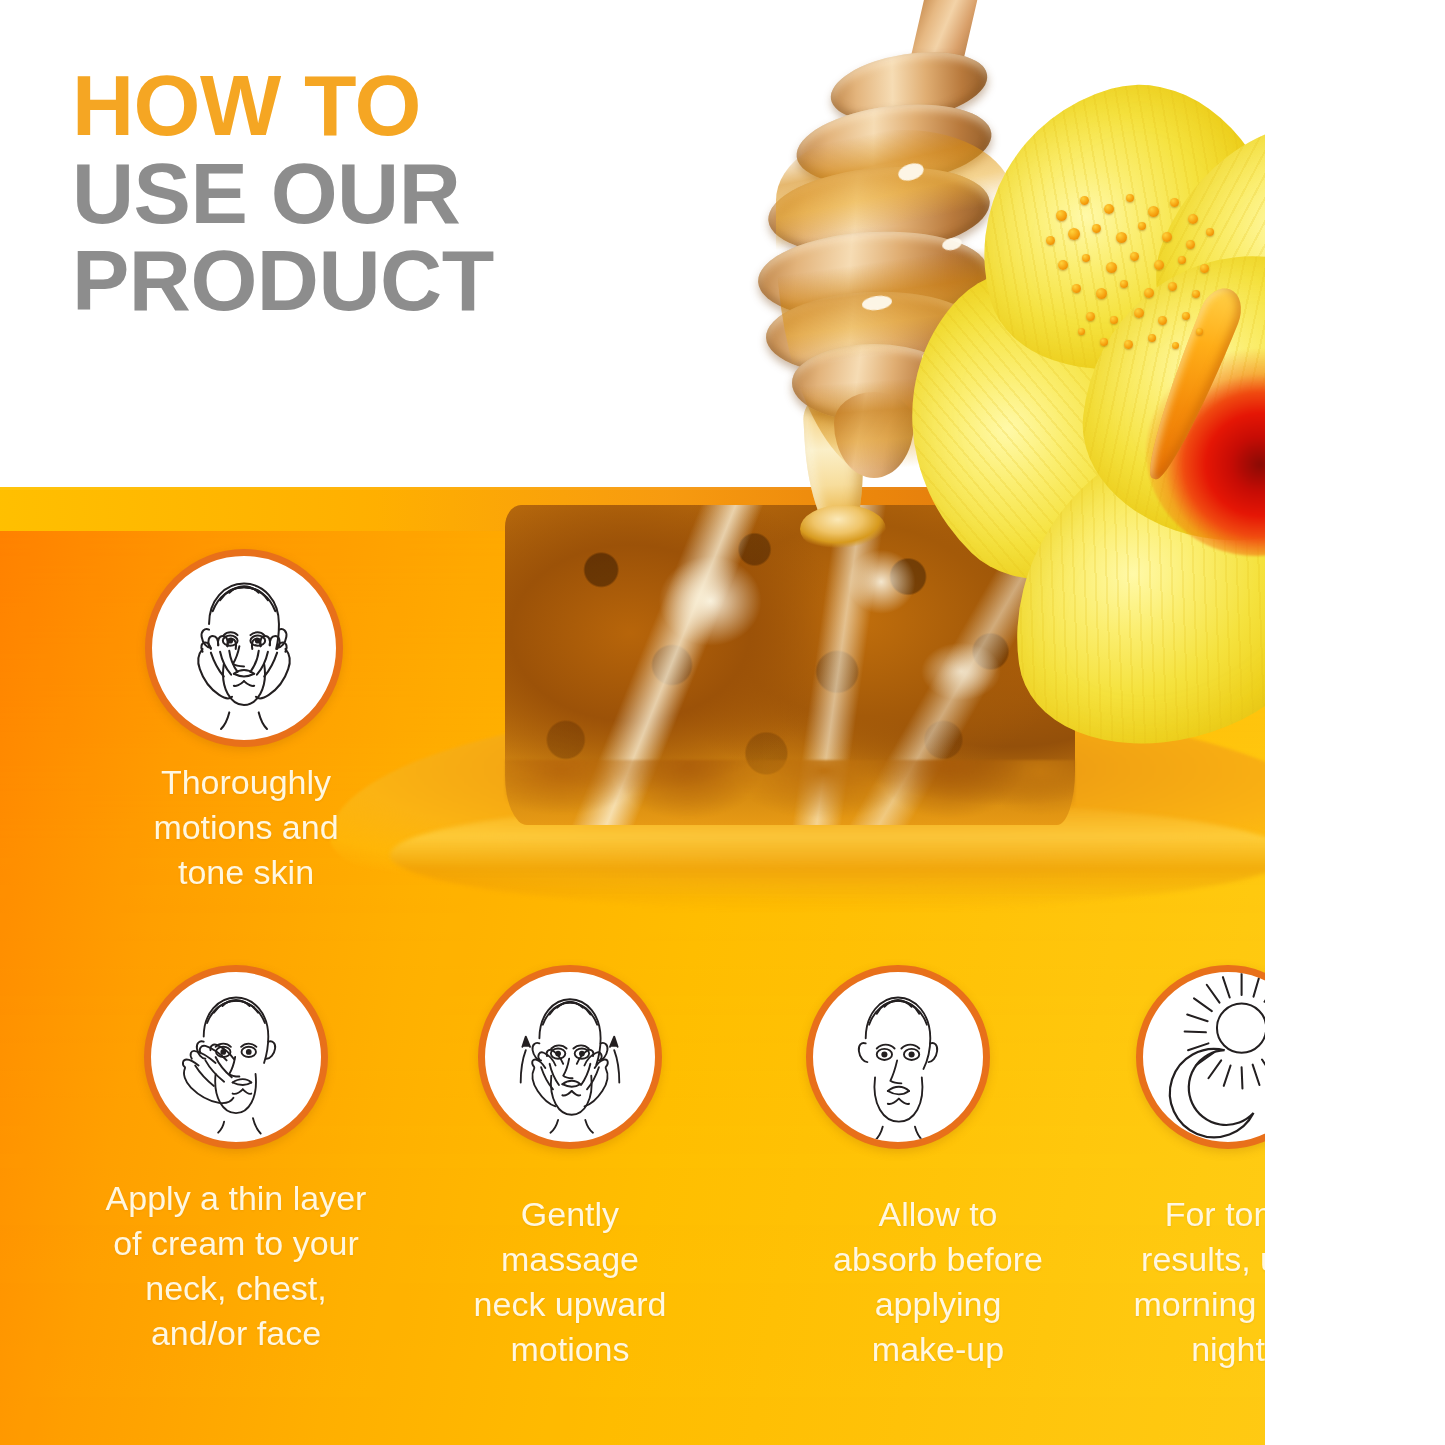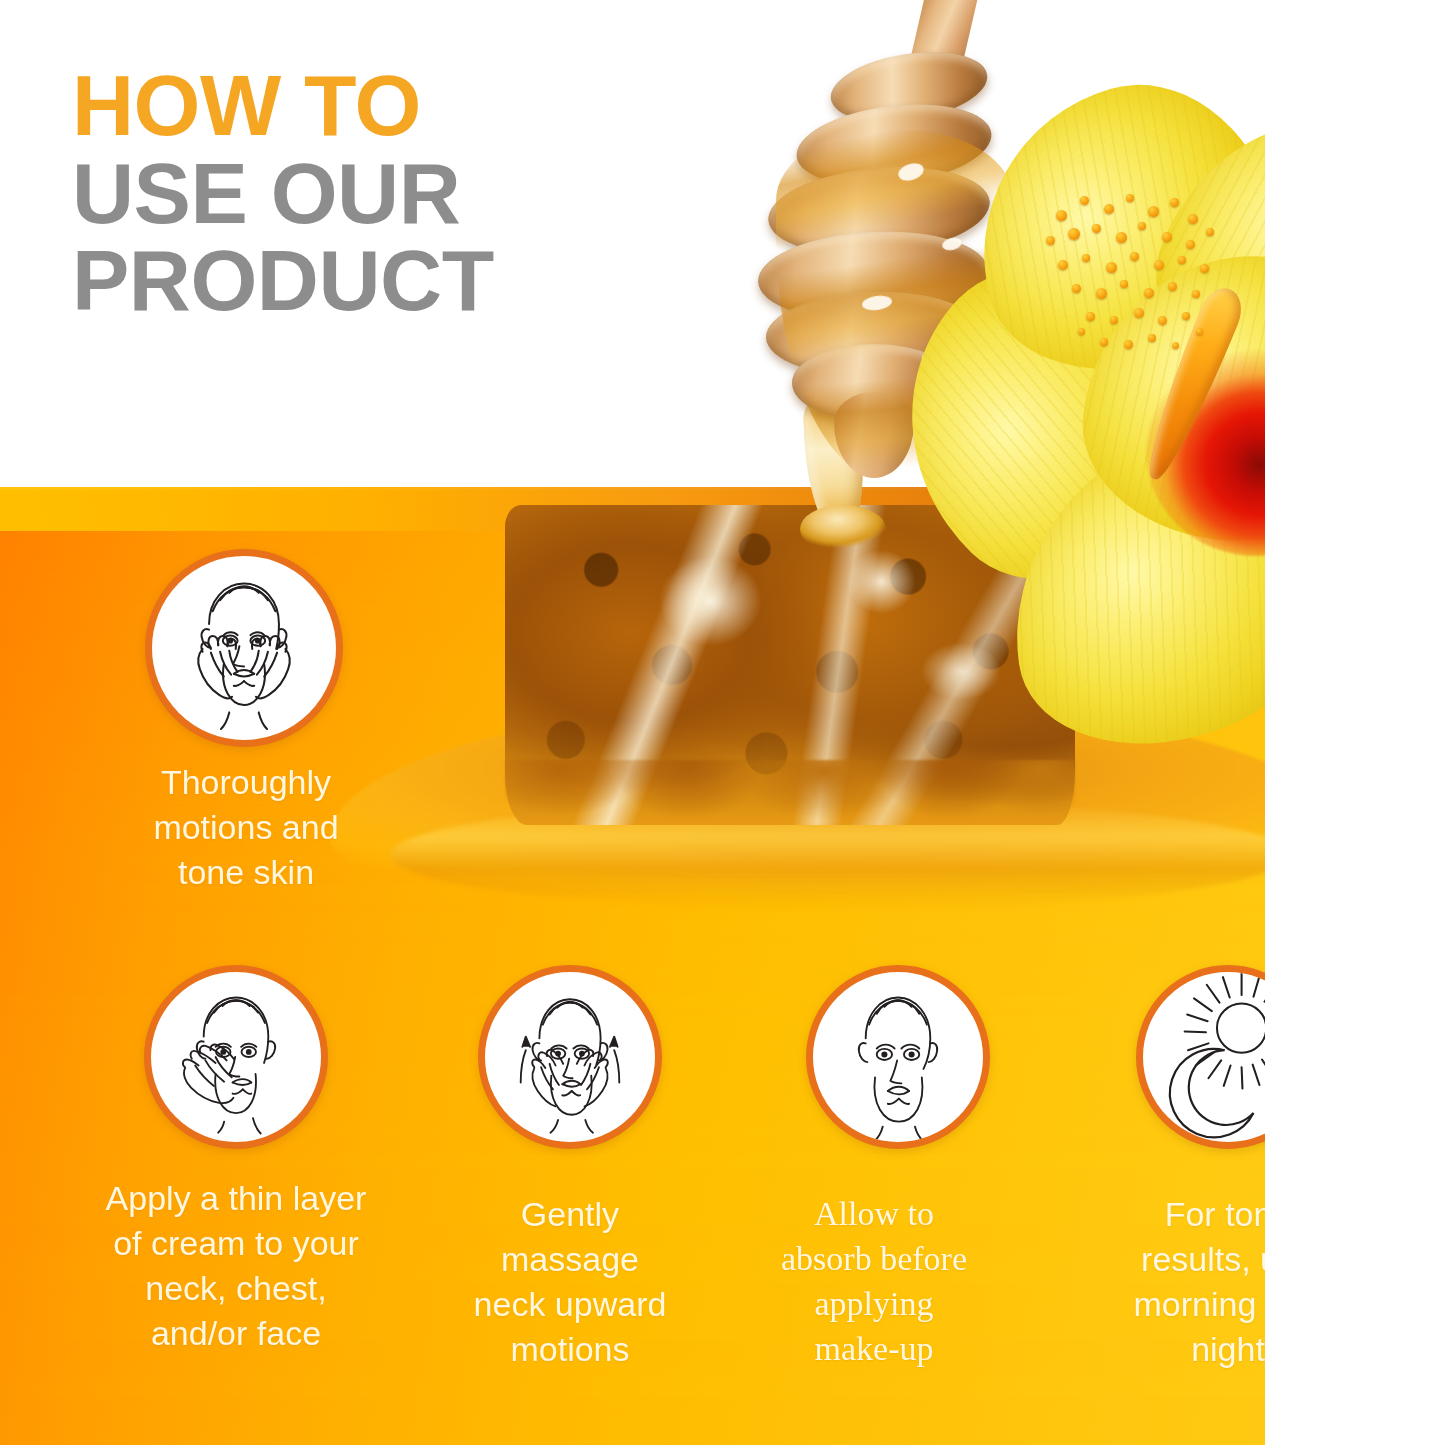--- a/index.html
+++ b/index.html
@@ -253,21 +253,21 @@
     font-size:34px;
     line-height:1.32;
     text-align:center;
     font-weight:400;
     text-shadow:0 1px 2px rgba(180,110,10,.18);
     white-space:pre-line;
   }
   .cap-hero { left:86px;  top:760px;  width:320px; }
   .cap-1    { left:56px;  top:1176px; width:360px; }
   .cap-2    { left:408px; top:1192px; width:324px; }
-  .cap-3    { left:702px; top:1192px; width:344px;font-family:Liberation Serif, serif; }
+  .cap-3    { left:766px; top:1192px; width:344px; }
   .cap-4    { left:1060px;top:1192px; width:336px; }
 </style>
 </head>
 <body>
 
 <div id="poster">
 
   <div class="photo-layer">
     <div class="photo-white"></div>
     <div class="bg-gradient"></div>

